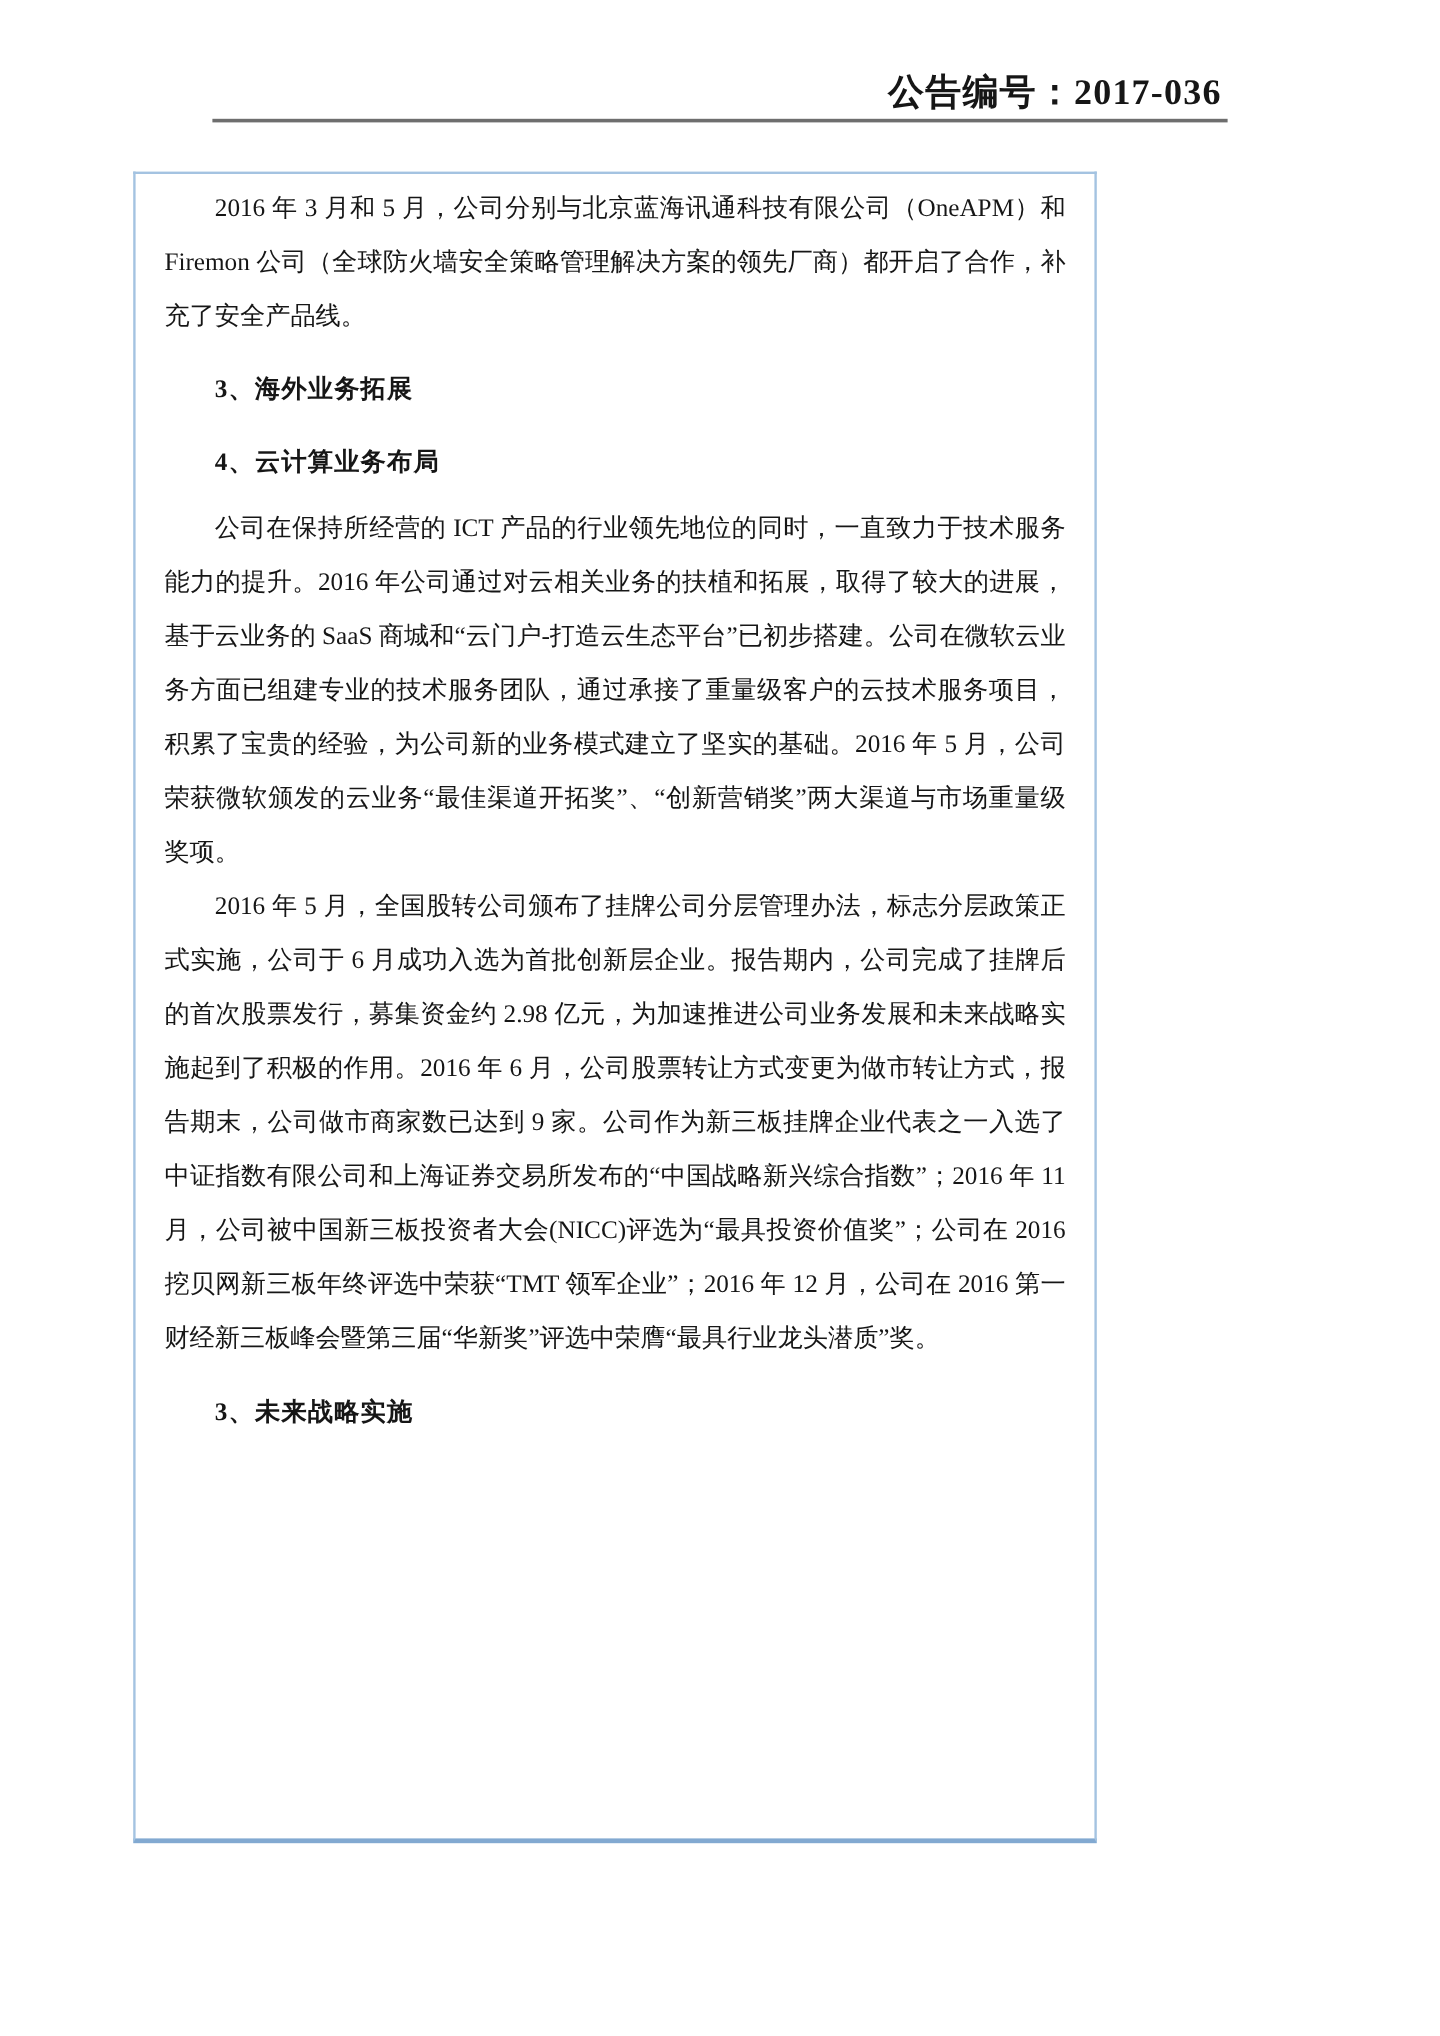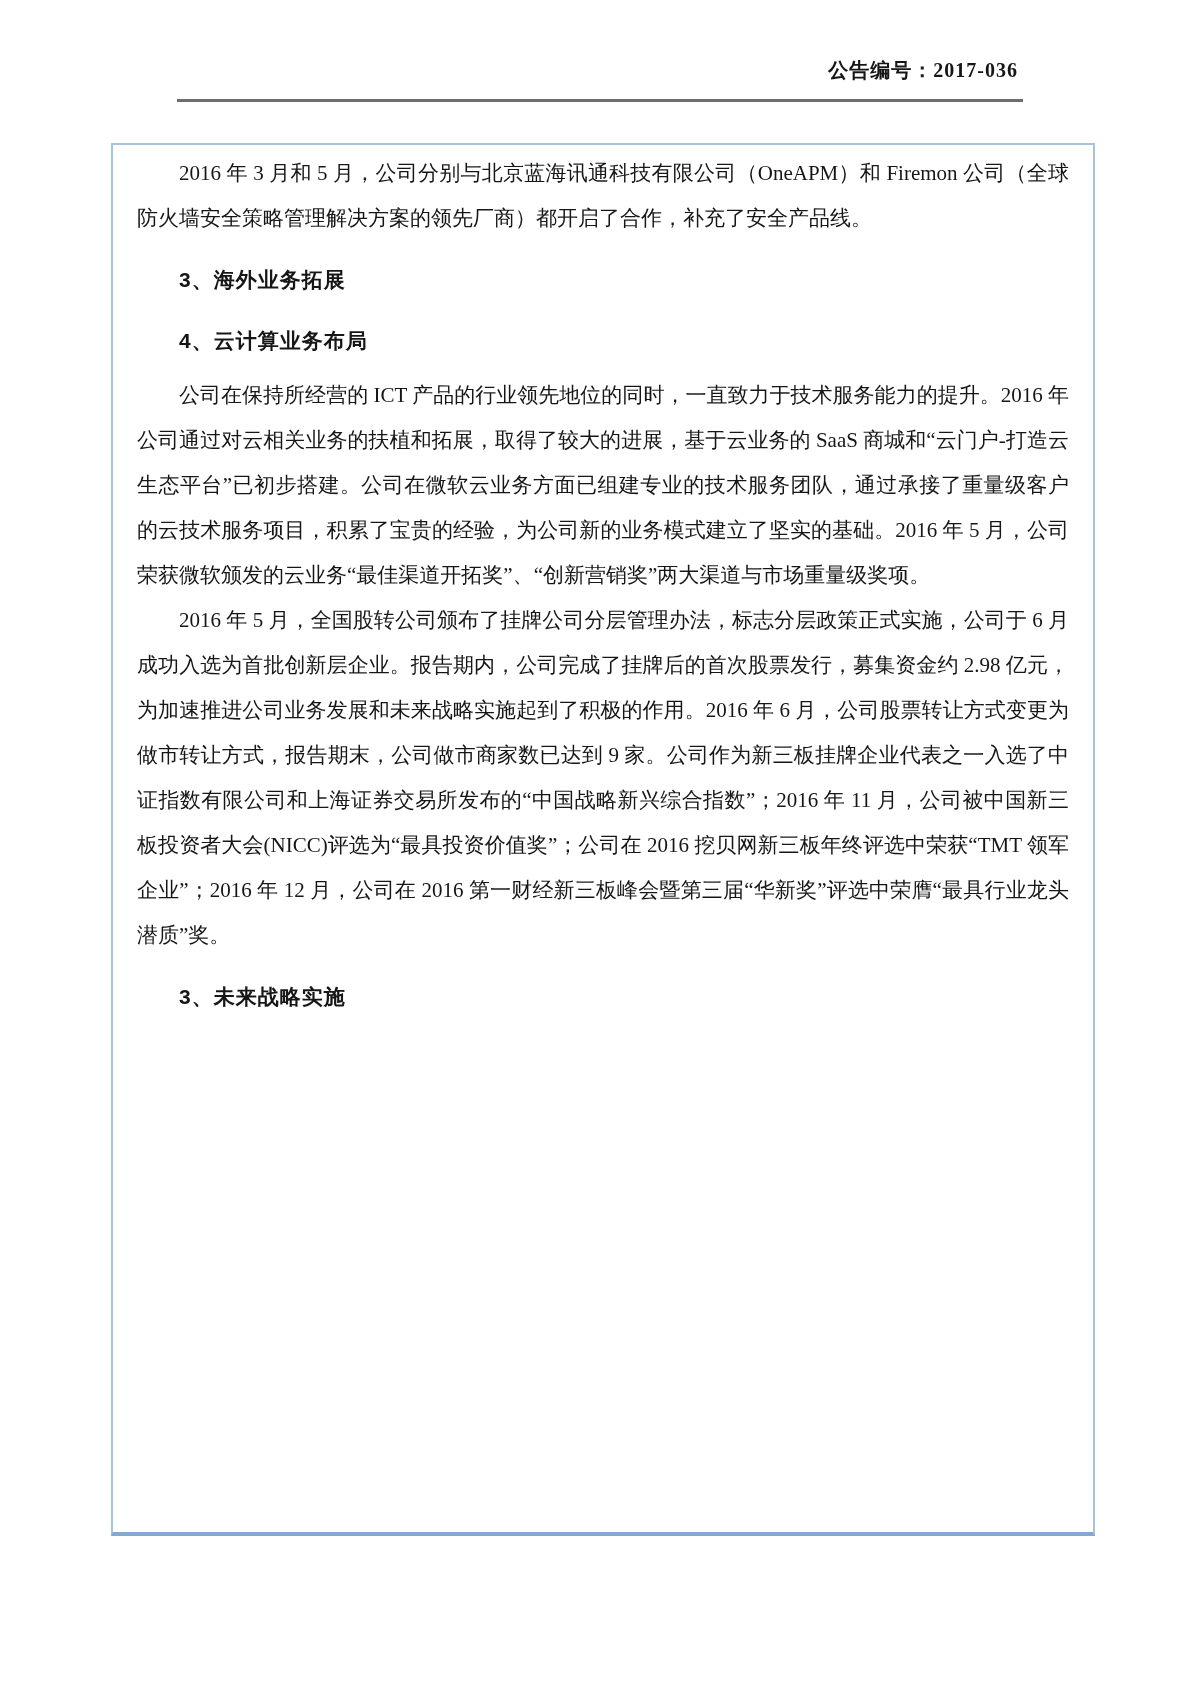--- a/index.html
+++ b/index.html
@@ -13,38 +13,38 @@
     height: 1697px;
     background: #ffffff;
     font-family: "Liberation Serif", "DejaVu Serif", serif;
     color: #161616;
     overflow: hidden;
   }
   .doc-number {
     position: absolute;
     top: 57px;
     right: 182px;
-    font-size: 20px;
+    font-size: 30px;
     font-weight: bold;
     letter-spacing: 1px;
     white-space: nowrap;
   }
   .header-rule {
     position: absolute;
     top: 99px;
     left: 177px;
     width: 846px;
     height: 3px;
     background: #6e6e6e;
   }
   .content-box {
     position: absolute;
     left: 111px;
     top: 143px;
-    width: 984px;
+    width: 803px;
     height: 1393px;
     box-sizing: border-box;
     border: 2px solid #a4c3e1;
     border-bottom: 4px solid #82a9d1;
     padding: 6px 24px 0 24px;
     background: #ffffff;
   }
   .content-box p {
     margin: 0;
     font-size: 21px;
@@ -52,21 +52,21 @@
     text-align: justify;
     text-indent: 2em;
     word-break: break-all;
   }
   .content-box h3 {
     margin: 16px 0 10px 0;
     font-size: 21px;
     line-height: 45px;
     text-indent: 2em;
     font-weight: bold;
-    font-family: Liberation Sans, sans-serif;
+    font-family: Liberation Serif, serif;
     letter-spacing: 1px;
   }
 </style>
 </head>
 <body>
 
 <div class="page">
 
   <div class="doc-number">公告编号：2017-036</div>
 

